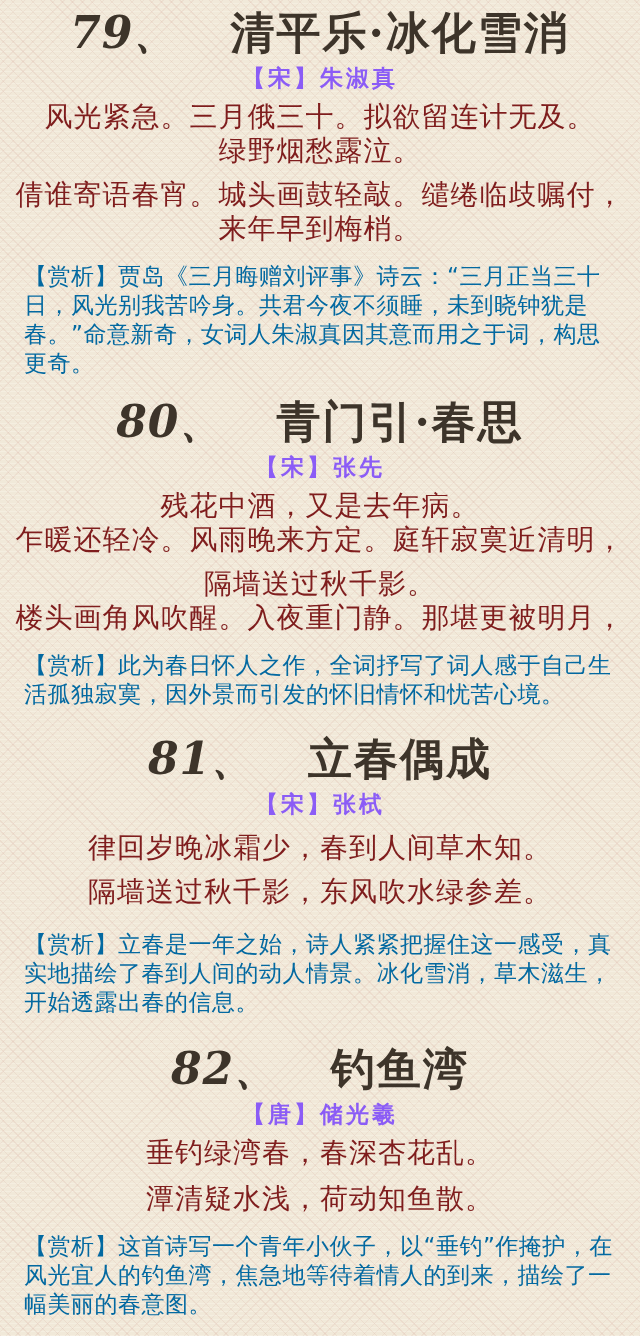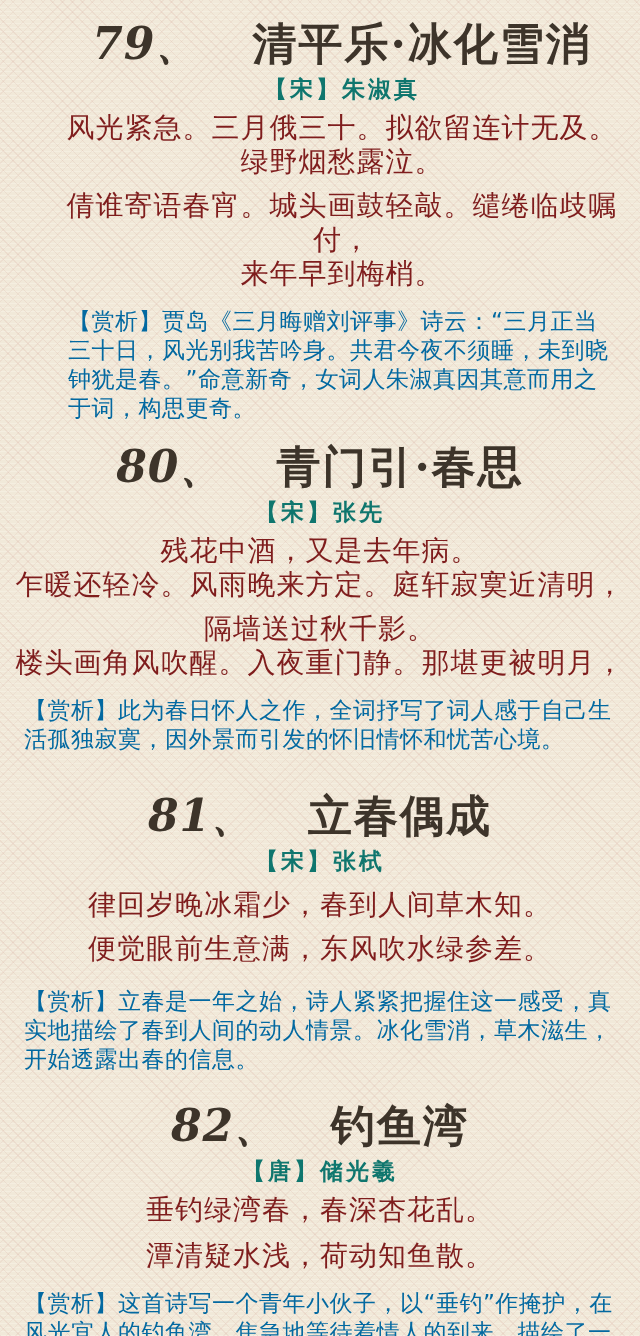--- a/index.html
+++ b/index.html
@@ -11,43 +11,43 @@
     background-image:
       repeating-linear-gradient(45deg,  rgba(216,170,158,0.20) 0 1px, rgba(0,0,0,0) 1px 7px),
       repeating-linear-gradient(-45deg, rgba(216,170,158,0.16) 0 1px, rgba(0,0,0,0) 1px 7px),
       repeating-linear-gradient(0deg,   rgba(255,252,244,0.25) 0 1px, rgba(0,0,0,0) 1px 4px);
     font-family:"DejaVu Serif", serif;
     color:#4a3d30;
   }
   .page { width:640px; padding:6px 0 0; }
 
   .poem-section { text-align:center; }
-  .sec-0 { margin-top:14px;padding-left:44px; }
+  .sec-0 { margin-top:3px; }
   .sec-1 { margin-top:20px; }
-  .sec-2 { margin-top:38px; }
+  .sec-2 { margin-top:26px; }
   .sec-3 { margin-top:28px; }
 
   .title-row {
     display:flex; justify-content:center; align-items:baseline;
     gap:52px;
     font-size:44px; font-weight:bold; color:#3d342a;
     line-height:48px; margin-bottom:8px;
     letter-spacing:2px;
   }
   .title-row .num {
     font-style:italic;
     font-family:"DejaVu Serif", serif;
     letter-spacing:1px;
   }
   .title-row .title {
     font-family:"DejaVu Serif", serif;
   }
 
   .author {
-    font-size:23px; font-weight:bold; color:#0f766e;
+    font-size:23px; font-weight:bold; color:#8b5cf6;
     letter-spacing:3px; line-height:25px; margin-bottom:10px;
   }
 
   .poem p {
     font-size:28px; line-height:34px;
     color:#7f1d1d; letter-spacing:1px;
   }
   .stanza { margin-bottom:10px; }
   .sec-2 .poem p { line-height:44px; }
   .sec-3 .poem p { margin-bottom:12px;margin-top:8px; }
@@ -105,21 +105,21 @@
 
   <section class="poem-section sec-2">
     <h2 class="title-row">
       <span class="num">81、</span>
       <span class="title">立春偶成</span>
     </h2>
     <div class="author">【宋】张栻</div>
     <div class="poem">
       <div class="stanza">
         <p>律回岁晚冰霜少，春到人间草木知。</p>
-        <p>便觉眼前生意满，东风吹水绿参差。</p>
+        <p>隔墙送过秋千影，东风吹水绿参差。</p>
       </div>
     </div>
     <p class="analysis">【赏析】立春是一年之始，诗人紧紧把握住这一感受，真实地描绘了春到人间的动人情景。冰化雪消，草木滋生，开始透露出春的信息。</p>
   </section>
 
   <section class="poem-section sec-3">
     <h2 class="title-row">
       <span class="num">82、</span>
       <span class="title">钓鱼湾</span>
     </h2>

